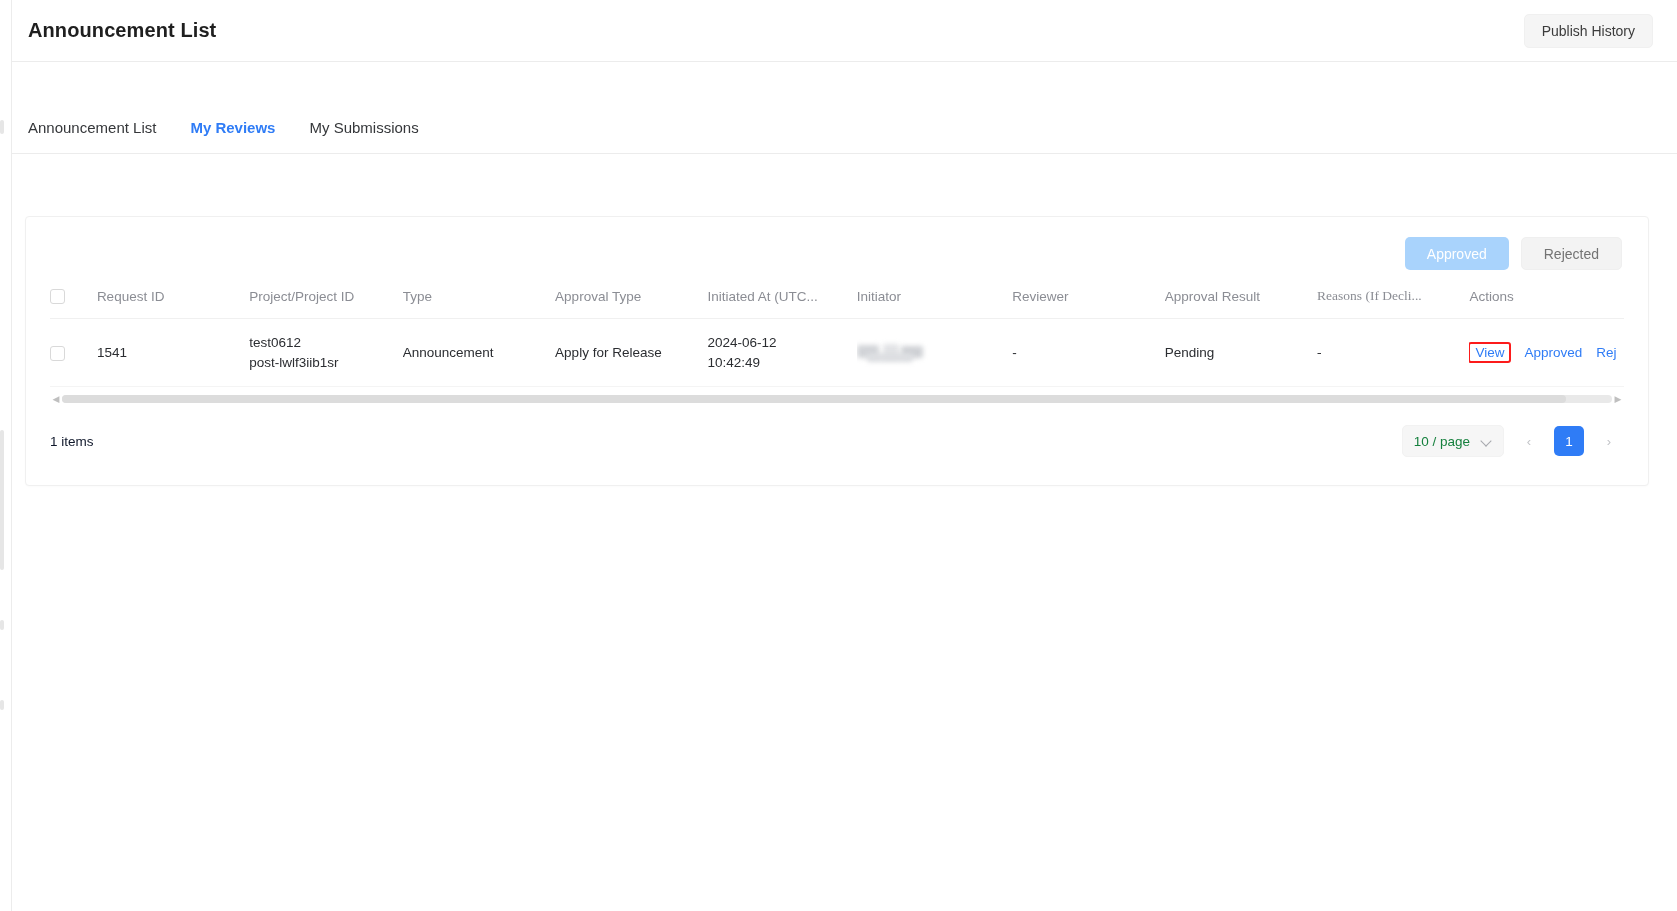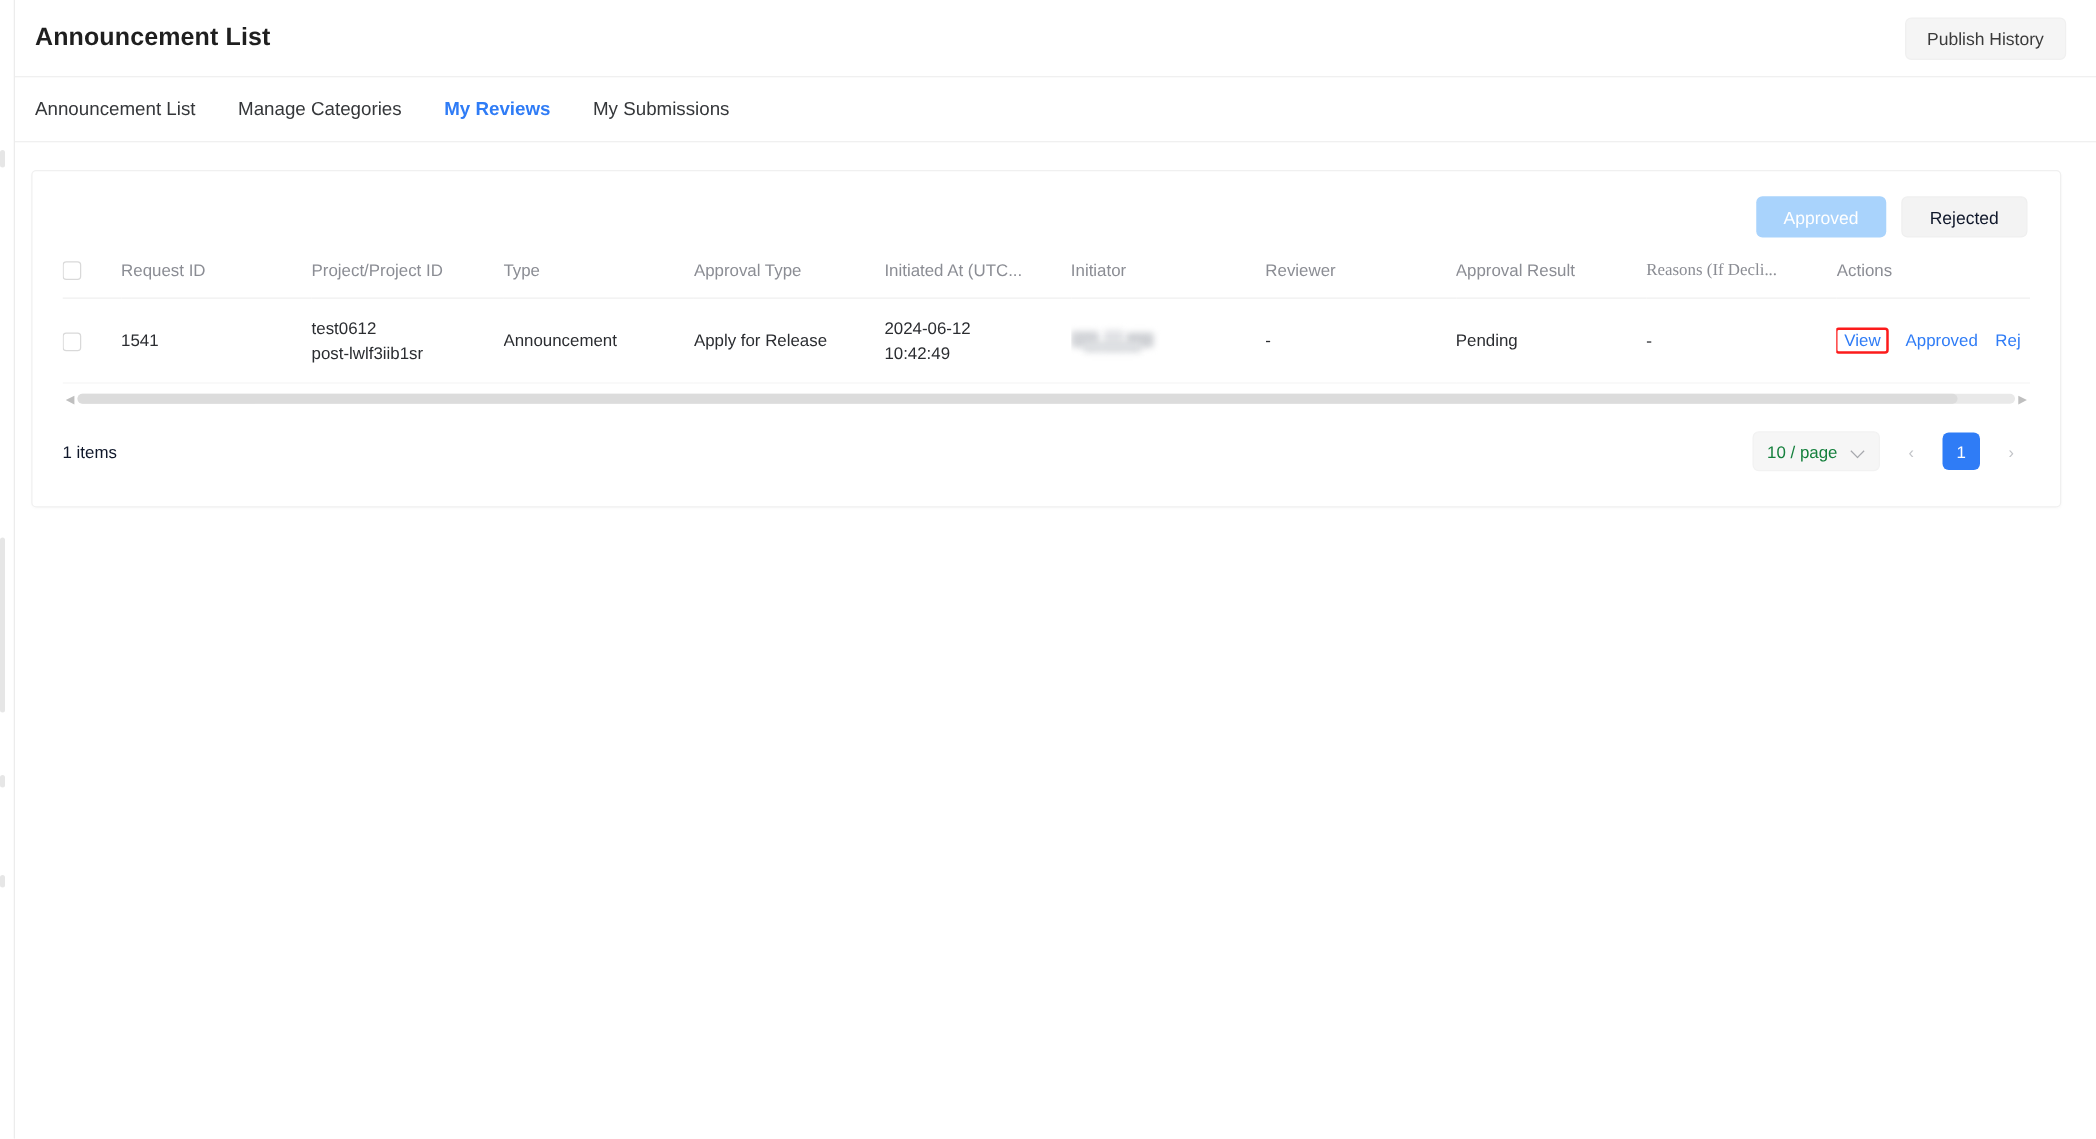--- a/index.html
+++ b/index.html
@@ -10,20 +10,21 @@
     font-family: "Liberation Sans", sans-serif;
     overflow: hidden;
   }
   #app {
     position: relative;
     width: 1677px;
     height: 911px;
     background: #ffffff;
     display: flex;
     flex-direction: column;
+    gap: 40px;
   }
 
   
   .left-rail {
     position: absolute;
     left: 0; top: 0;
     width: 12px; height: 911px;
     background: #ffffff;
     border-right: 1px solid #ececec;
     z-index: 5;
@@ -129,21 +130,21 @@
     font-family: inherit;
     border-radius: 5px;
     height: 33px;
     padding: 0 22px;
     cursor: pointer;
     white-space: nowrap;
   }
   .btn-rejected {
     background: #f3f3f3;
     border: 1px solid #efefef;
-    color: #0f172a;
+    color: #737373;
     font-size: 14px;
     font-family: inherit;
     border-radius: 5px;
     height: 33px;
     padding: 0 22px;
     cursor: not-allowed;
     white-space: nowrap;
   }
 
   
@@ -358,21 +359,20 @@
 
   <div class="page-header">
     <div class="page-title">Announcement List</div>
     <div class="header-actions">
       <button class="btn-plain">Publish History</button>
     </div>
   </div>
 
   <div class="tab-bar">
     <div class="tab">Announcement List</div>
-    <div class="tab">Manage Categories</div>
     <div class="tab active">My Reviews</div>
     <div class="tab">My Submissions</div>
   </div>
 
   <div class="body-area">
     <div class="card">
 
       <div class="table-actions">
         <button class="btn-approved">Approved</button>
         <button class="btn-rejected">Rejected</button>

